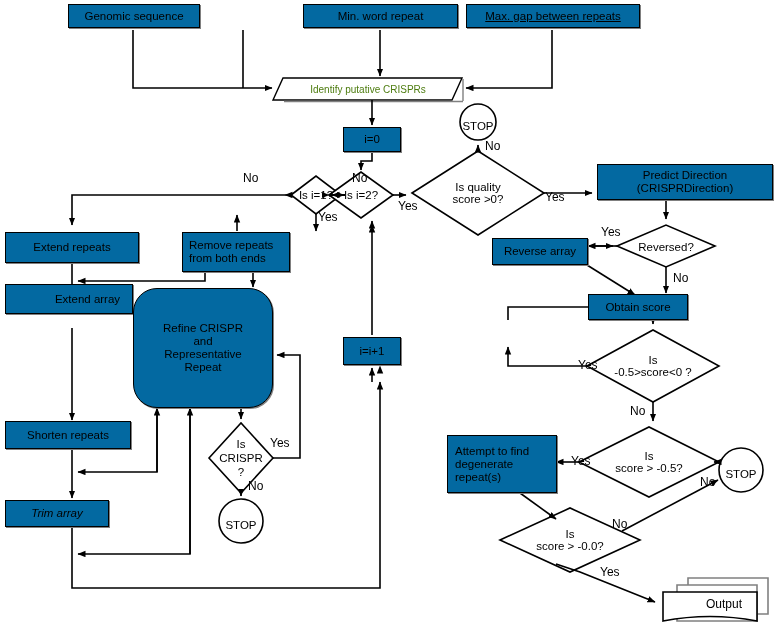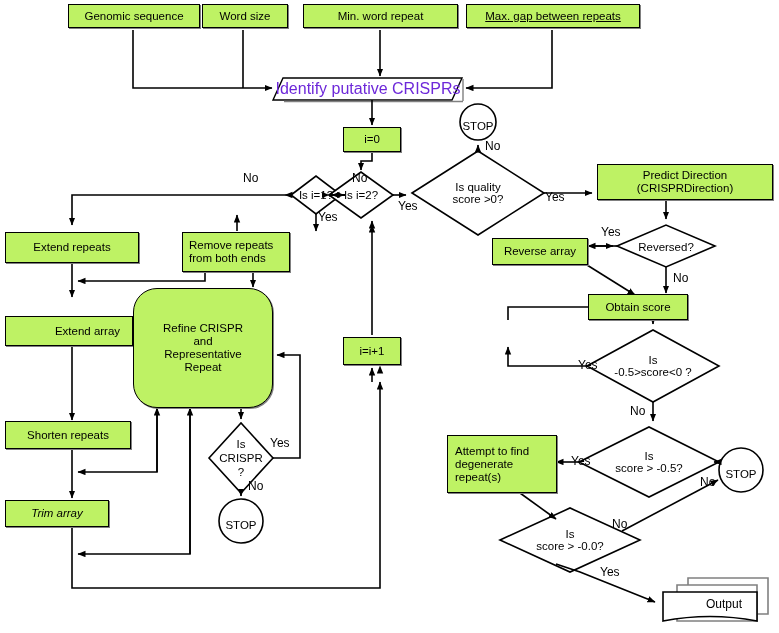--- a/index.html
+++ b/index.html
@@ -1,24 +1,24 @@
 <!DOCTYPE html>
 <html><head>
 <meta charset="utf-8">
 <style>
   html,body{margin:0;padding:0;background:#ffffff;}
   body{font-family:"Liberation Sans", sans-serif;}
   #canvas{position:relative;width:779px;height:633px;background:#ffffff;overflow:hidden;}
   #svglayer{position:absolute;left:0;top:0;width:779px;height:633px;}
-  .node{position:absolute;box-sizing:border-box;display:flex;align-items:center;justify-content:center;text-align:center;color:#000;background:#bef264;}
+  .node{position:absolute;box-sizing:border-box;display:flex;align-items:center;justify-content:center;text-align:center;color:#000;background:#0369a1;}
   .rect{border:1px solid #000;box-shadow:1px 1px 0 0 #808080;font-size:11.5px;line-height:13px;padding:1px 3px;}
   .lbl{position:absolute;font-size:12px;line-height:12px;color:#000;white-space:nowrap;}
   .dia-text{position:absolute;display:flex;align-items:center;justify-content:center;text-align:center;font-size:11.5px;line-height:12.5px;color:#000;pointer-events:none;}
   .stop-text{position:absolute;display:flex;align-items:flex-end;justify-content:center;font-size:11.5px;color:#000;}
-  .para-text{position:absolute;display:flex;align-items:center;justify-content:center;font-size:16px;color:#6d28d9;}
+  .para-text{position:absolute;display:flex;align-items:center;justify-content:center;font-size:10px;color:#4d7c0f;}
   .out-text{position:absolute;display:flex;align-items:center;justify-content:center;font-size:12px;color:#000;padding-left:14px;}
 </style>
 </head>
 <body>
 
 <div id="canvas">
 
   <svg id="svglayer" viewBox="0 0 779 633">
     <defs>
       <marker id="ah" markerWidth="9" markerHeight="9" refX="7.5" refY="3.2" orient="auto" markerUnits="userSpaceOnUse">
@@ -142,43 +142,40 @@
       <path d="M380,382 L380,366" marker-end="url(#ah)" stroke-opacity="0"></path>
       <path d="M372,335 L372,225" marker-end="url(#ah)"></path>
       <path d="M372,382 L372,368" marker-end="url(#ah)"></path>
       <path d="M372,225 L372,221" marker-end="url(#ah)"></path>
     </g>
   </svg>
 
   <div class="node rect" style="left:68px;top:4px;width:132px;height:24px;">
     <span>Genomic sequence</span>
   </div>
-  <div class="node rect" style="left:202px;top:4px;width:86px;height:24px;">
-    <span>Word size</span>
-  </div>
   <div class="node rect" style="left:303px;top:4px;width:155px;height:24px;">
     <span>Min. word repeat</span>
   </div>
   <div class="node rect" style="left:466px;top:4px;width:174px;height:24px;text-decoration:underline;">
     <span>Max. gap between repeats</span>
   </div>
 
   <div class="para-text" style="left:275px;top:78px;width:186px;height:22px;">
     <span>Identify putative CRISPRs</span>
   </div>
 
   <div class="node rect" style="left:343px;top:127px;width:58px;height:25px;">
     <span>i=0</span>
   </div>
 
   <div class="node rect" style="left:5px;top:232px;width:134px;height:31px;">
     <span>Extend repeats</span>
   </div>
 
-  <div class="node rect" style="left:5px;top:316px;width:128px;height:30px;padding-left:40px;">
+  <div class="node rect" style="left:5px;top:284px;width:128px;height:30px;padding-left:40px;">
     <span>Extend array</span>
   </div>
 
   <div class="node rect" style="left:5px;top:421px;width:126px;height:28px;">
     <span>Shorten repeats</span>
   </div>
 
   <div class="node rect" style="left:5px;top:500px;width:104px;height:27px;font-style:italic;">
     <span>Trim array</span>
   </div>

